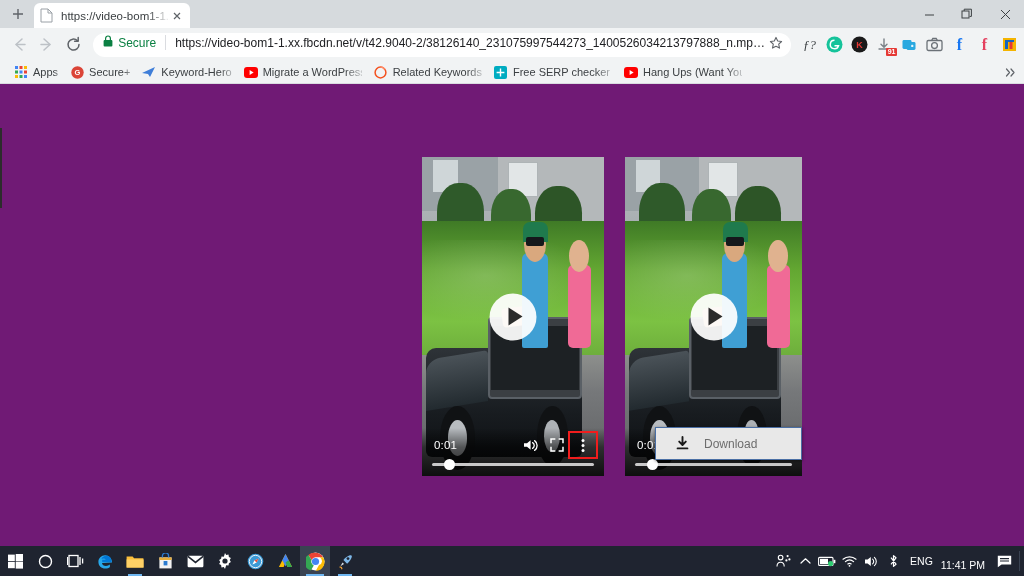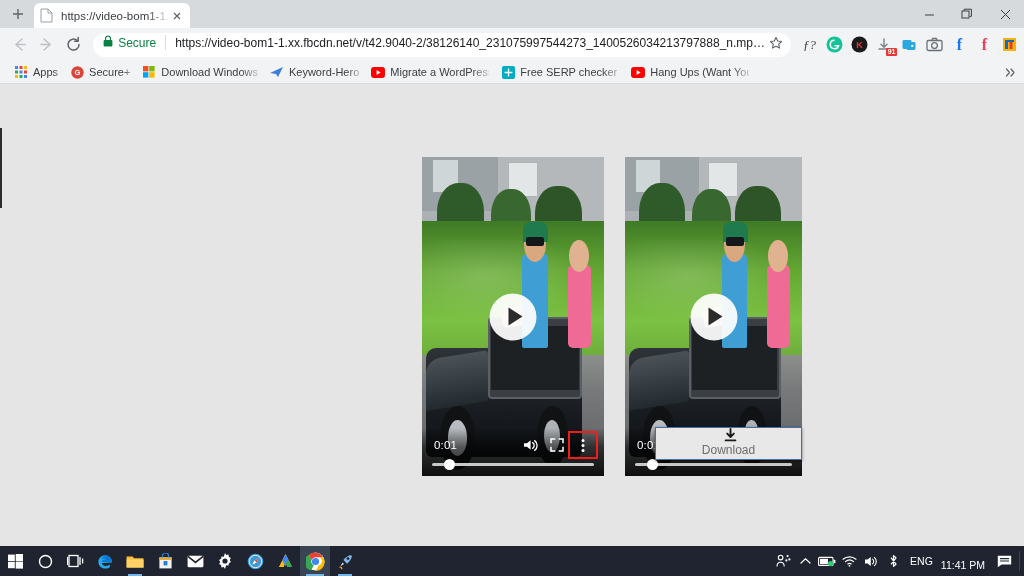--- a/index.html
+++ b/index.html
@@ -95,21 +95,21 @@
   .bm .bmi{width:14px;height:14px;flex:0 0 14px;margin-right:5px;display:flex;align-items:center;justify-content:center;}
   .bm .bml{overflow:hidden;text-overflow:clip;white-space:nowrap;}
   .bmoverflow{
     position:absolute;right:6px;top:3px;width:16px;height:16px;
     display:flex;align-items:center;justify-content:center;
     font-size:12px;color:#5f6368;
   }
 
   
   .page{
-    position:absolute;left:0;top:84px;width:1024px;height:462px;background:#e5e5e5;
+    position:absolute;left:0;top:84px;width:1024px;height:462px;background:#701a75;
     overflow:hidden;
   }
   .leftedge{position:absolute;left:0;top:44px;width:2px;height:80px;background:#2c2c2c;}
 
   .player{position:absolute;background:#000;overflow:hidden;}
   .vidimg{position:absolute;left:0;top:0;width:100%;height:100%;overflow:hidden;}
 
   
   .sky{position:absolute;left:0;top:0;width:100%;height:22%;background:linear-gradient(#b9bfc2,#a8aeb1);}
   .houseA{position:absolute;left:0%;top:0%;width:42%;height:17%;background:#9aa2a6;}
@@ -170,21 +170,21 @@
   .cbtn{width:26px;height:24px;display:flex;align-items:center;justify-content:center;}
   .cbtn.last{margin-right:8px;}
   .hl{outline:2px solid #f01d1d;outline-offset:0px;}
   .barwrap{position:absolute;left:10px;right:10px;bottom:7px;height:10px;display:flex;align-items:center;}
   .bartrack{position:absolute;left:0;right:0;top:4px;height:3px;background:#c9c9c9;border-radius:2px;}
   .barknob{position:absolute;left:12px;top:0px;width:11px;height:11px;border-radius:50%;background:#fff;}
 
   .dlmenu{
     position:absolute;background:#e8e8e8;border:1px solid #4a6fa5;
     box-shadow:0 1px 3px rgba(0,0,0,.5);
-    display:flex;align-items:center;box-sizing:border-box;flex-direction:column;
+    display:flex;align-items:center;box-sizing:border-box;
   }
   .dlmenu .dlicon{width:24px;margin:0 10px 0 14px;display:flex;align-items:center;justify-content:center;}
   .dlmenu .dltext{font-size:12px;color:#6d6d6d;}
 
   
   .taskbar{
     position:absolute;left:0;top:546px;width:1024px;height:30px;background:#1f2430;
     display:flex;align-items:center;
   }
   .tbi{
@@ -364,51 +364,49 @@
     <div class="bm">
       <span class="bmi">
         <svg width="13" height="13" viewBox="0 0 13 13">
             <circle cx="6.5" cy="6.5" r="6.2" fill="#db4437"></circle>
             <text x="6.5" y="9.3" font-size="7.5" fill="#fff" text-anchor="middle" font-family="Liberation Sans, sans-serif" font-weight="bold">G</text>
           </svg>
       </span>
       <span class="bml">Secure+</span>
     </div>
 
-    <div class="bm">
-      <span class="bmi">
-        <svg width="12" height="12" viewBox="0 0 12 12">
-          <rect x="0" y="0" width="5.4" height="5.4" fill="#f25022"></rect>
-          <rect x="6.2" y="0" width="5.4" height="5.4" fill="#7fba00"></rect>
-          <rect x="0" y="6.2" width="5.4" height="5.4" fill="#00a4ef"></rect>
-          <rect x="6.2" y="6.2" width="5.4" height="5.4" fill="#ffb900"></rect>
-        </svg>
-      </span>
-      <span class="bml">Download Windows</span>
-    </div>
 
     <div class="bm">
       <span class="bmi">
         <svg width="14" height="12" viewBox="0 0 14 12">
             <path d="M0 7l13-6-5 10-2-3z" fill="#3f7ed8"></path>
           </svg>
       </span>
       <span class="bml">Keyword-Hero</span>
     </div>
 
     <div class="bm">
       <span class="bmi">
         <svg width="14" height="11" viewBox="0 0 14 11">
             <rect x="0" y="0" width="14" height="11" rx="3" fill="#ff0000"></rect>
             <path d="M5.6 3.1l4 2.4-4 2.4z" fill="#fff"></path>
           </svg>
       </span>
       <span class="bml">Migrate a WordPress</span>
     </div>
 
+    <div class="bm">
+      <span class="bmi">
+        <svg width="13" height="13" viewBox="0 0 13 13">
+            <circle cx="6.5" cy="6.5" r="5.4" fill="none" stroke="#f4511e" stroke-width="1.5"></circle>
+            <path d="M6.5 1.1a5.4 5.4 0 0 1 4.3 2.2" fill="none" stroke="#ff8a65" stroke-width="1.5"></path>
+          </svg>
+      </span>
+      <span class="bml">Related Keywords</span>
+    </div>
 
     <div class="bm">
       <span class="bmi">
         <svg width="13" height="13" viewBox="0 0 13 13">
             <rect x="0" y="0" width="13" height="13" rx="2" fill="#00acc1"></rect>
             <path d="M6.5 2.6v7.8M2.6 6.5h7.8" stroke="#fff" stroke-width="1.4"></path>
           </svg>
       </span>
       <span class="bml">Free SERP checker -</span>
     </div>

